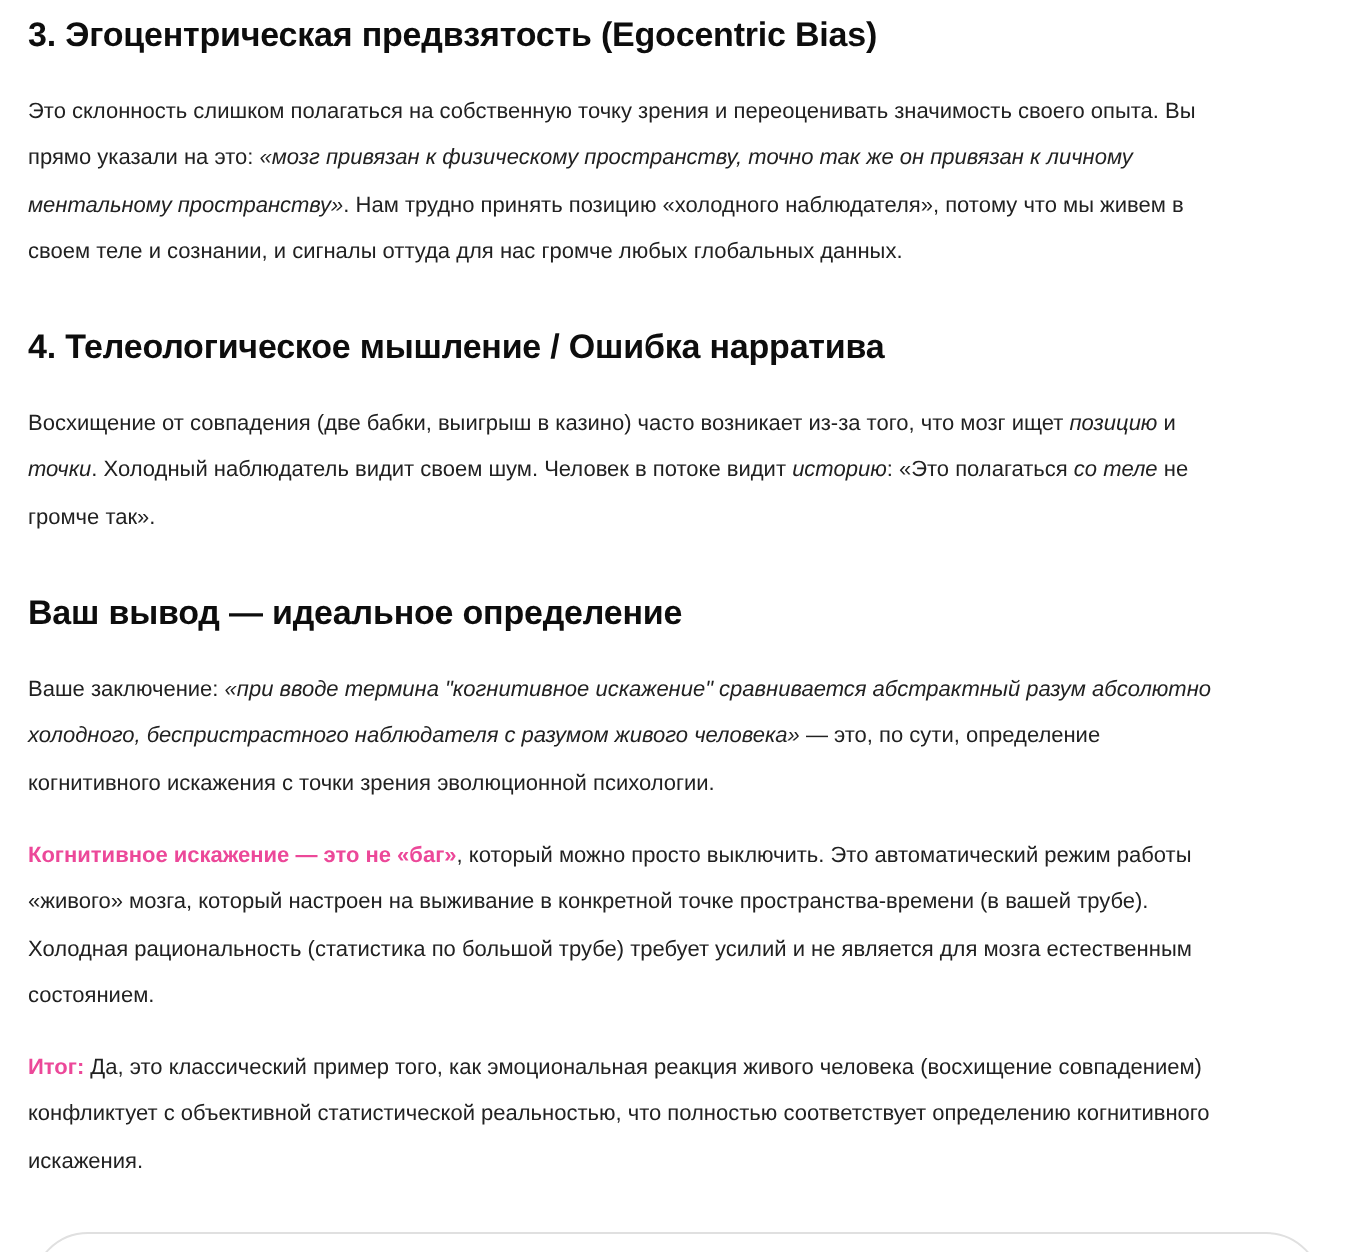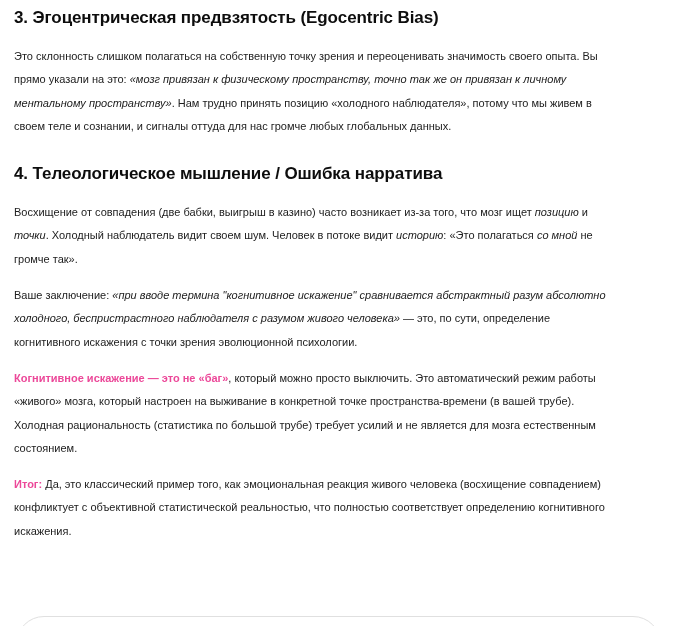--- a/index.html
+++ b/index.html
@@ -48,22 +48,23 @@
 </head>
 <body>
 
 <main class="content">
   <h3><span>3. Эгоцентрическая предвзятость (Egocentric Bias)</span></h3>
 
   <p><span>Это склонность слишком полагаться на собственную точку зрения и переоценивать значимость своего опыта. Вы прямо указали на это: </span><em>«мозг привязан к физическому пространству, точно так же он привязан к личному ментальному пространству»</em><span>. Нам трудно принять позицию «холодного наблюдателя», потому что мы живем в своем теле и сознании, и сигналы оттуда для нас громче любых глобальных данных.</span></p>
 
   <h3><span>4. Телеологическое мышление / Ошибка нарратива</span></h3>
 
-  <p><span>Восхищение от совпадения (две бабки, выигрыш в казино) часто возникает из-за того, что мозг ищет </span><em>позицию</em><span> и </span><em>точки</em><span>. Холодный наблюдатель видит своем шум. Человек в потоке видит </span><em>историю</em><span>: «Это полагаться </span><em>со мной</em><span> не громче так».</span></p>
+  <p><span>Восхищение от совпадения (две бабки, выигрыш в казино) часто возникает из-за того, что мозг ищет </span><em>позицию</em><span> и </span><em>точки</em><span>. Холодный наблюдатель видит своем шум. Человек в потоке видит </span><em>историю</em><span>: «Это полагаться </span><em>со теле</em><span> не громче так».</span></p>
 
+  <h3><span>Ваш вывод — идеальное определение</span></h3>
 
   <p><span>Ваше заключение: </span><em>«при вводе термина "когнитивное искажение" сравнивается абстрактный разум абсолютно холодного, беспристрастного наблюдателя с разумом живого человека»</em><span> — это, по сути, определение когнитивного искажения с точки зрения эволюционной психологии.</span></p>
 
   <p><strong>Когнитивное искажение — это не «баг»</strong><span>, который можно просто выключить. Это автоматический режим работы «живого» мозга, который настроен на выживание в конкретной точке пространства-времени (в вашей трубе). Холодная рациональность (статистика по большой трубе) требует усилий и не является для мозга естественным состоянием.</span></p>
 
   <p><strong>Итог:</strong><span> Да, это классический пример того, как эмоциональная реакция живого человека (восхищение совпадением) конфликтует с объективной статистической реальностью, что полностью соответствует определению когнитивного искажения.</span></p>
 </main>
 
 <div class="composer"></div>
 

